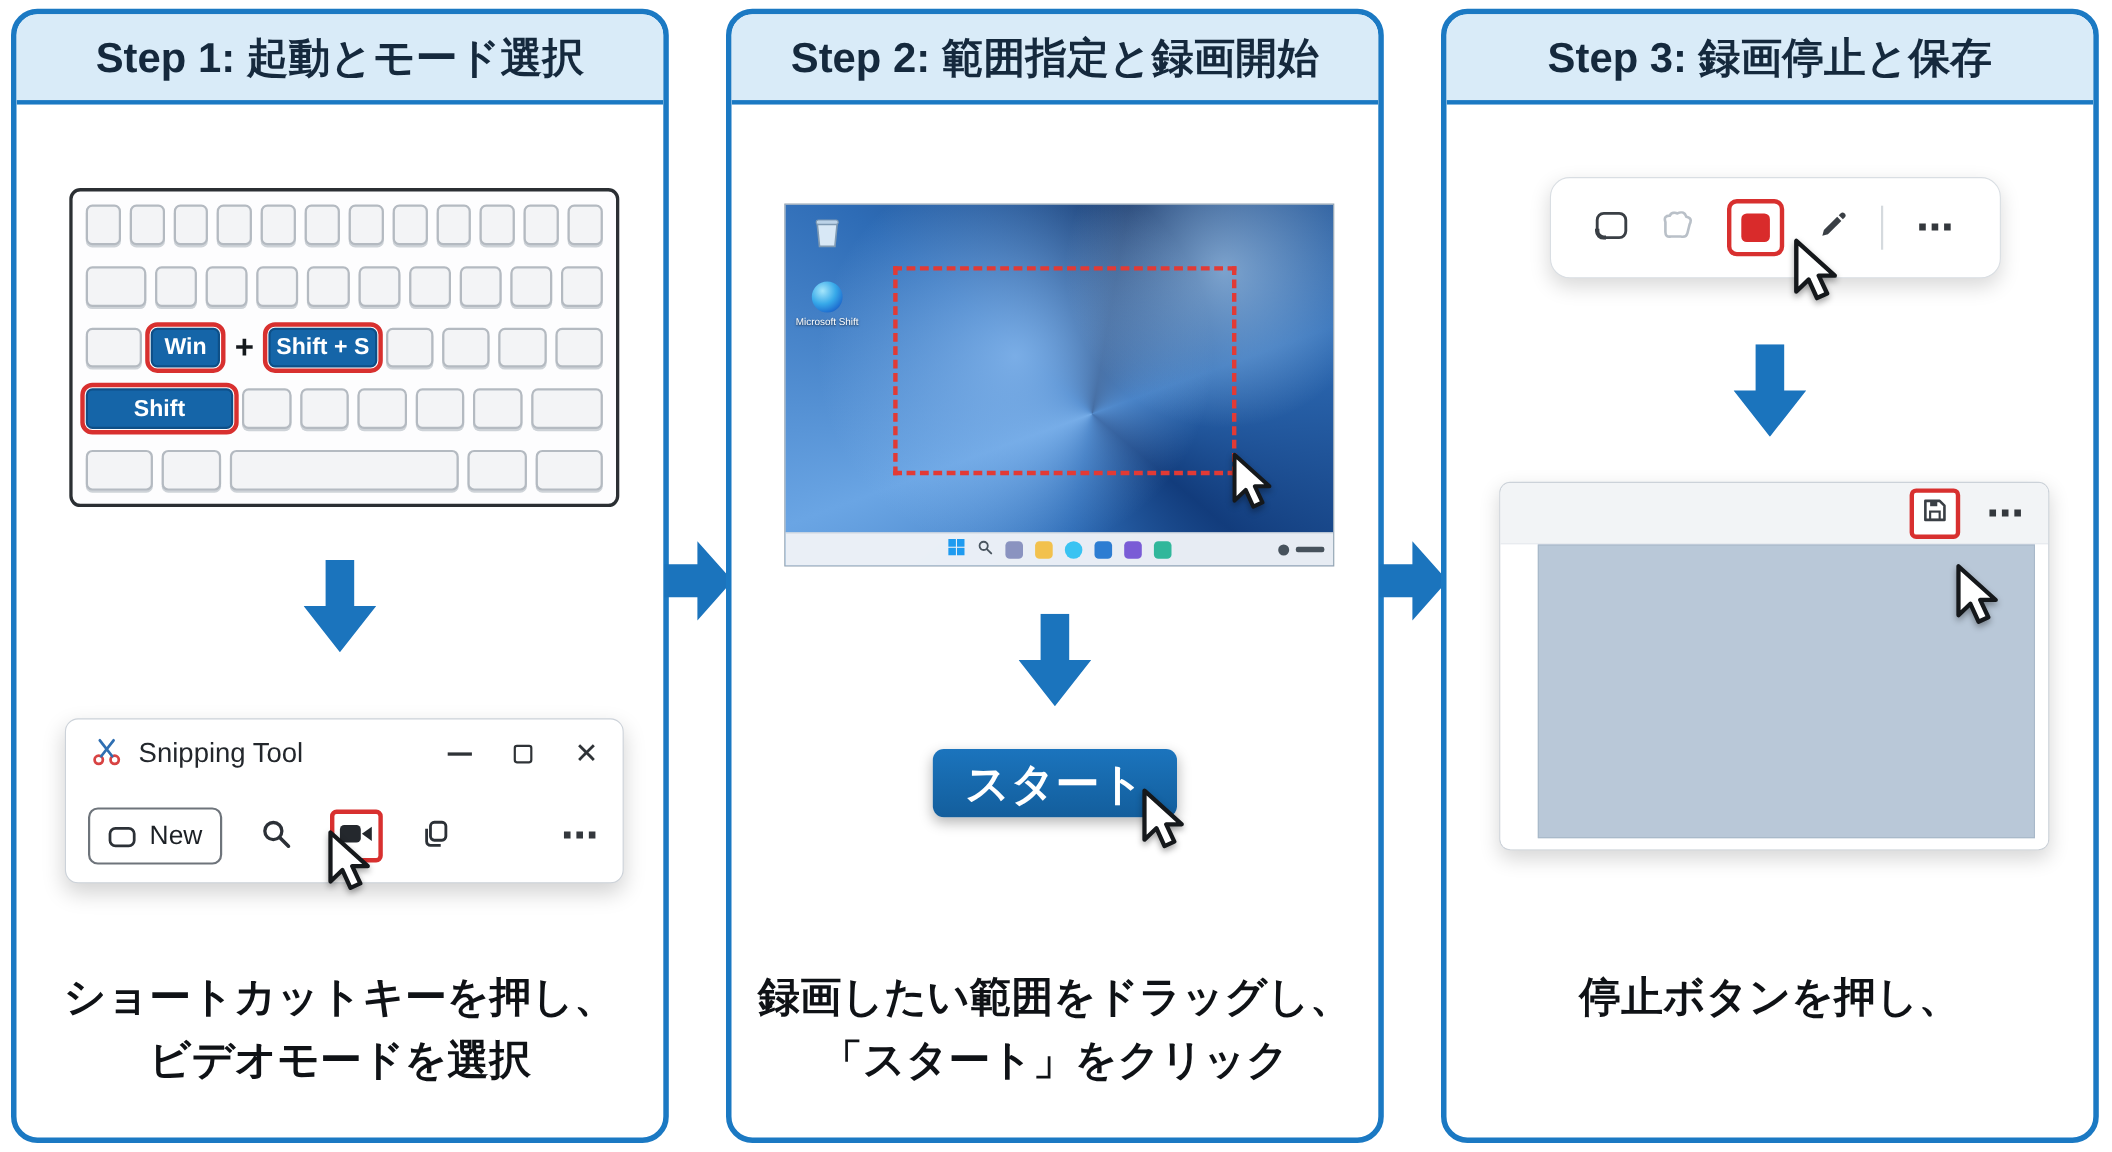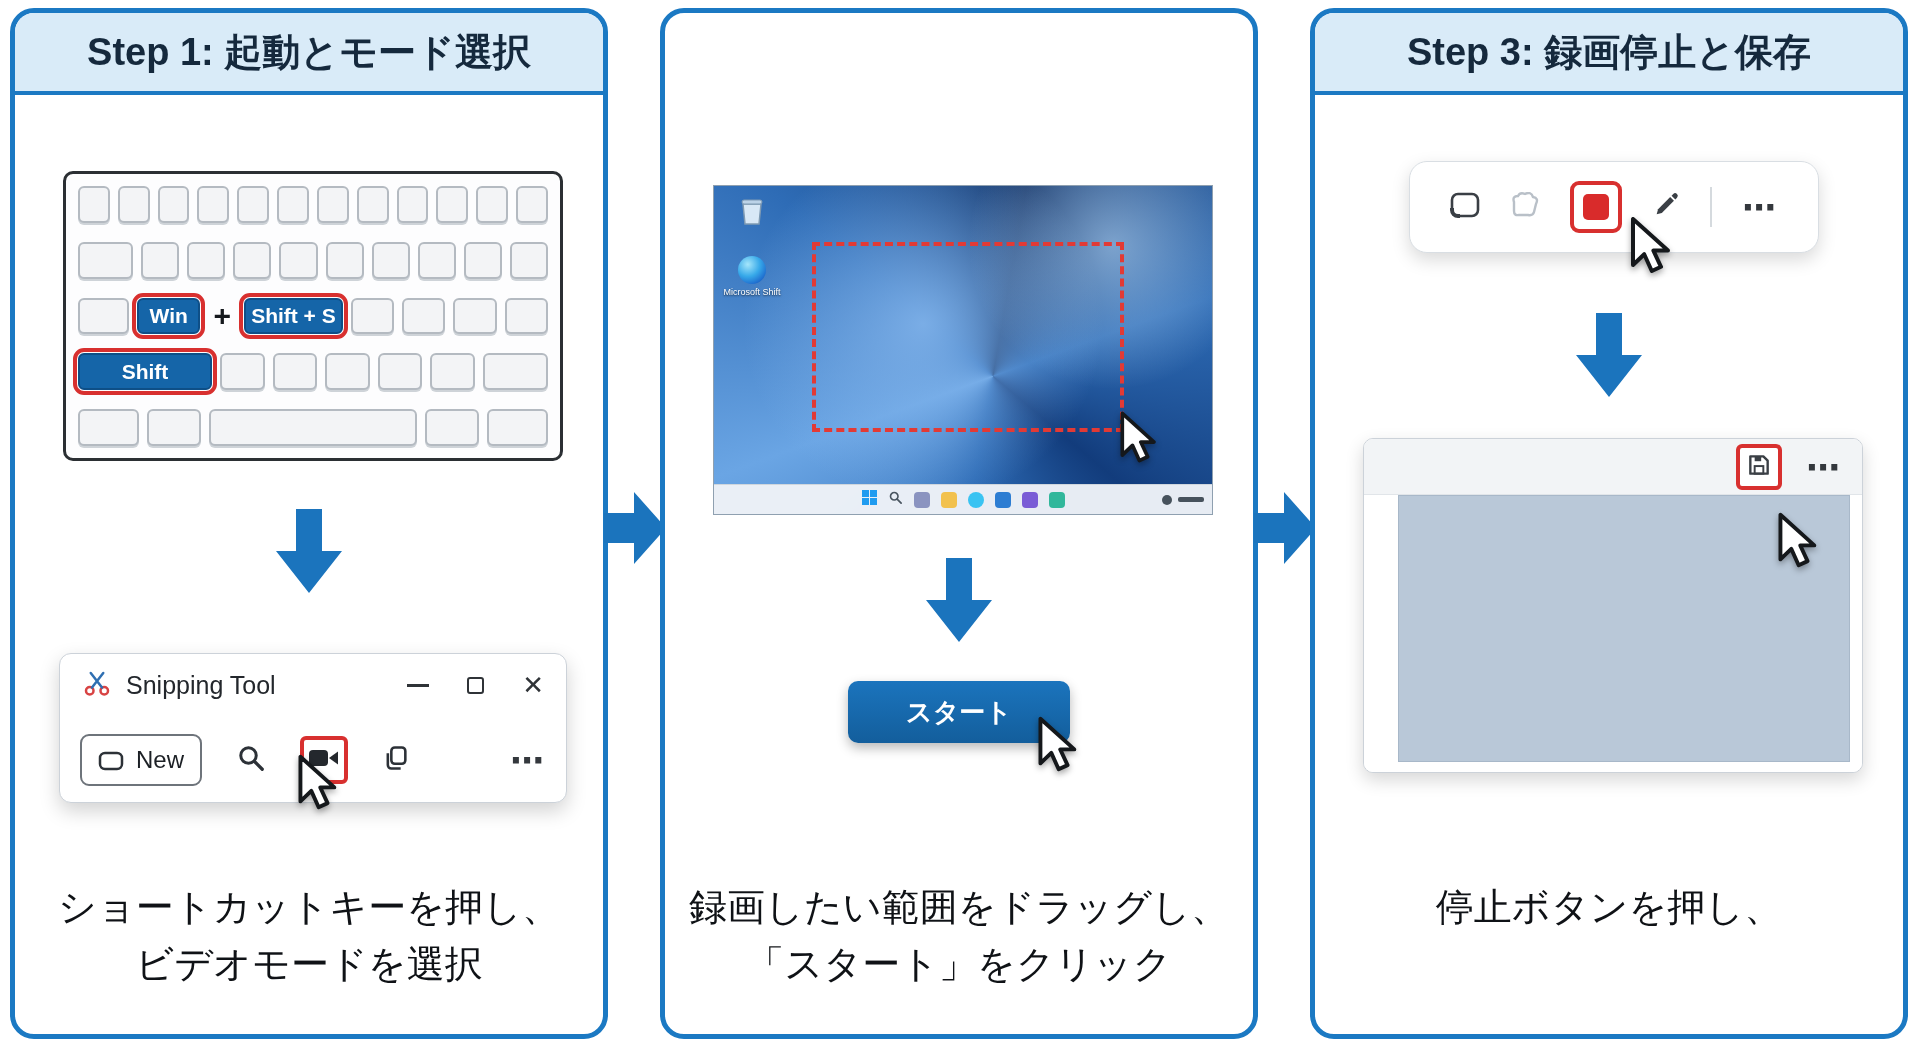--- a/index.html
+++ b/index.html
@@ -6,21 +6,21 @@
   body { background:#ffffff; font-family:"Liberation Sans","DejaVu Sans",sans-serif; }
   .canvas { position:relative; width:1920px; height:1047px; background:#ffffff; overflow:hidden; }
 
   
   .panel { position:absolute; top:8px; height:1031px; width:598px; background:#ffffff;
            border:5px solid #1b79c3; border-radius:24px; overflow:hidden; }
   .panel-header { height:82px; background:#d9ebf8; border-bottom:4px solid #1b79c3;
            display:flex; align-items:center; justify-content:center;
            font-size:38px; font-weight:800; color:#15293d; white-space:nowrap; }
   .caption { position:absolute; left:0; right:0; top:866px; text-align:center;
-           font-size:38px; font-weight:400; color:#0f1216; line-height:1.5; }
+           font-size:38px; font-weight:700; color:#0f1216; line-height:1.5; }
 
   
   .flow-arrow { position:absolute; top:486px; }
   .down-arrow { position:absolute; left:50%; transform:translateX(-50%); }
 
   
   .keyboard { position:absolute; left:48px; top:158px; width:500px; height:290px;
            background:#fdfdfe; border:3px solid #2b2f33; border-radius:10px;
            padding:12px; display:flex; flex-direction:column; gap:19px; }
   .krow { display:flex; gap:8px; flex:1; }
@@ -72,21 +72,21 @@
   .taskbar { position:absolute; left:0; right:0; bottom:0; height:30px;
           background:rgba(238,242,247,.97); border-top:1px solid #cfd6dd;
           display:flex; align-items:center; justify-content:center; gap:11px; }
   .tb-ico { width:16px; height:16px; border-radius:4px; }
   .tray { position:absolute; right:8px; top:0; bottom:0; display:flex; align-items:center; gap:6px; }
   .tray-bar { background:#47525c; border-radius:2px; }
 
   .start-btn { position:absolute; left:50%; transform:translateX(-50%); top:668px;
           width:222px; height:62px; border-radius:10px;
           background:linear-gradient(#1b74bd,#135e9c); color:#ffffff;
-          font-size:26px; font-weight:700; display:flex; align-items:center; justify-content:center;
+          font-size:40px; font-weight:700; display:flex; align-items:center; justify-content:center;
           box-shadow:0 5px 12px rgba(0,0,0,.28); border:none; }
 
   
   .cap-toolbar { position:absolute; left:94px; top:148px; width:410px; height:92px;
           background:#ffffff; border:1px solid #d9dee3; border-radius:18px;
           box-shadow:0 7px 18px rgba(0,0,0,.15);
           display:flex; align-items:center; justify-content:center; gap:30px; padding:0 16px; }
   .stop-box { width:52px; height:52px; border:4px solid #d8302f; border-radius:9px;
           display:flex; align-items:center; justify-content:center; }
   .stop-square { width:26px; height:26px; background:#d92b2b; border-radius:5px; }
@@ -234,20 +234,21 @@
     </div>
   </section>
 
   <div class="flow-arrow" style="left:604px;">
     <svg width="62" height="84" viewBox="0 0 62 84">
         <path d="M0 27 H30 V6 L62 42 L30 78 V57 H0 Z" fill="#1b74bd"></path>
       </svg>
   </div>
 
   <section class="panel" style="left:660px;">
+    <div class="panel-header">Step 2: 範囲指定と録画開始</div>
 
     <div class="shot">
       <div class="desktop-icon" style="left:6px; top:10px;">
         <svg width="26" height="30" viewBox="0 0 26 30">
             <path d="M4 8 L22 8 L20 28 L6 28 Z" fill="#d8e8f6" stroke="#7f9ab3" stroke-width="1.5"></path>
             <rect x="3" y="4" width="20" height="4" rx="2" fill="#bcd3e8" stroke="#7f9ab3" stroke-width="1"></rect>
           </svg>
       </div>
       <div class="desktop-icon" style="left:6px; top:70px;">
         <span class="edge-orb"></span>

